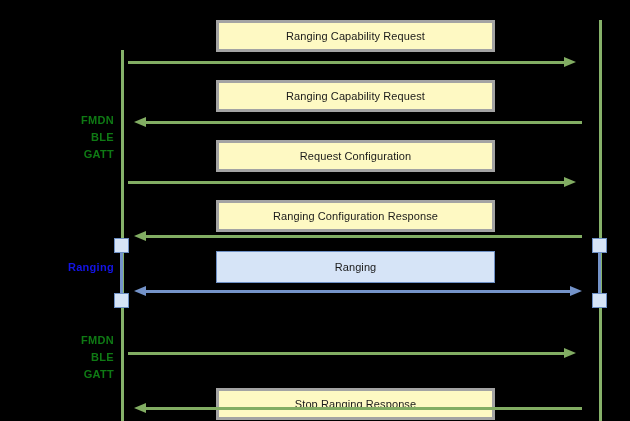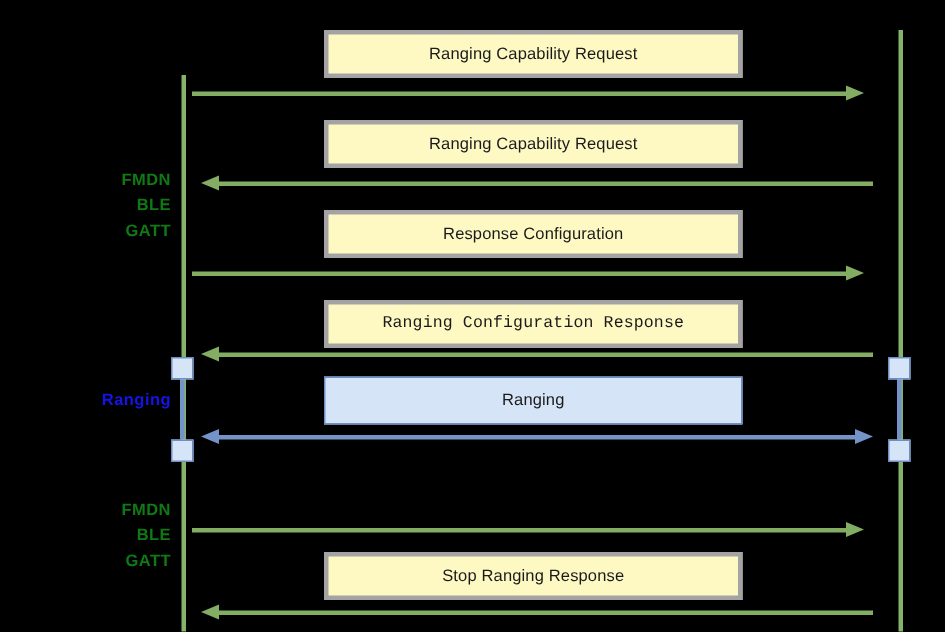--- a/index.html
+++ b/index.html
@@ -129,27 +129,27 @@
     <div class="shaft" style="left:0;width:436px;"></div>
     <div class="head right" style="left:436px;"></div>
   </div>
 
   <div class="msg-box green" style="top:80px;">Ranging Capability Request</div>
   <div class="arrow green" style="left:134px;top:117px;width:448px;">
     <div class="head left" style="left:0;"></div>
     <div class="shaft" style="left:12px;width:436px;"></div>
   </div>
 
-  <div class="msg-box green" style="top:140px;">Response Configuration</div>
+  <div class="msg-box green" style="top:140px;">Request Configuration</div>
   <div class="arrow green" style="left:128px;top:177px;width:448px;">
     <div class="shaft" style="left:0;width:436px;"></div>
     <div class="head right" style="left:436px;"></div>
   </div>
 
-  <div class="msg-box green" style="top:200px;font-family:Liberation Mono, monospace;">Ranging Configuration Response</div>
+  <div class="msg-box green" style="top:200px;">Ranging Configuration Response</div>
   <div class="arrow green" style="left:134px;top:231px;width:448px;">
     <div class="head left" style="left:0;"></div>
     <div class="shaft" style="left:12px;width:436px;"></div>
   </div>
 
   <div class="activation-line" style="left:120px;top:245px;height:48px;"></div>
   <div class="activation-node" style="left:114px;top:238px;"></div>
   <div class="activation-node" style="left:114px;top:293px;"></div>
 
   <div class="activation-line" style="left:598px;top:245px;height:48px;"></div>
@@ -161,19 +161,19 @@
     <div class="head left" style="left:0;"></div>
     <div class="shaft" style="left:12px;width:424px;"></div>
     <div class="head right" style="left:436px;"></div>
   </div>
 
   <div class="arrow green" style="left:128px;top:348px;width:448px;">
     <div class="shaft" style="left:0;width:436px;"></div>
     <div class="head right" style="left:436px;"></div>
   </div>
 
-  <div class="msg-box green" style="top:368px;">Stop Ranging Response</div>
+  <div class="msg-box green" style="top:388px;">Stop Ranging Response</div>
   <div class="arrow green" style="left:134px;top:403px;width:448px;">
     <div class="head left" style="left:0;"></div>
     <div class="shaft" style="left:12px;width:436px;"></div>
   </div>
 
 </div>
 
 </body></html>

